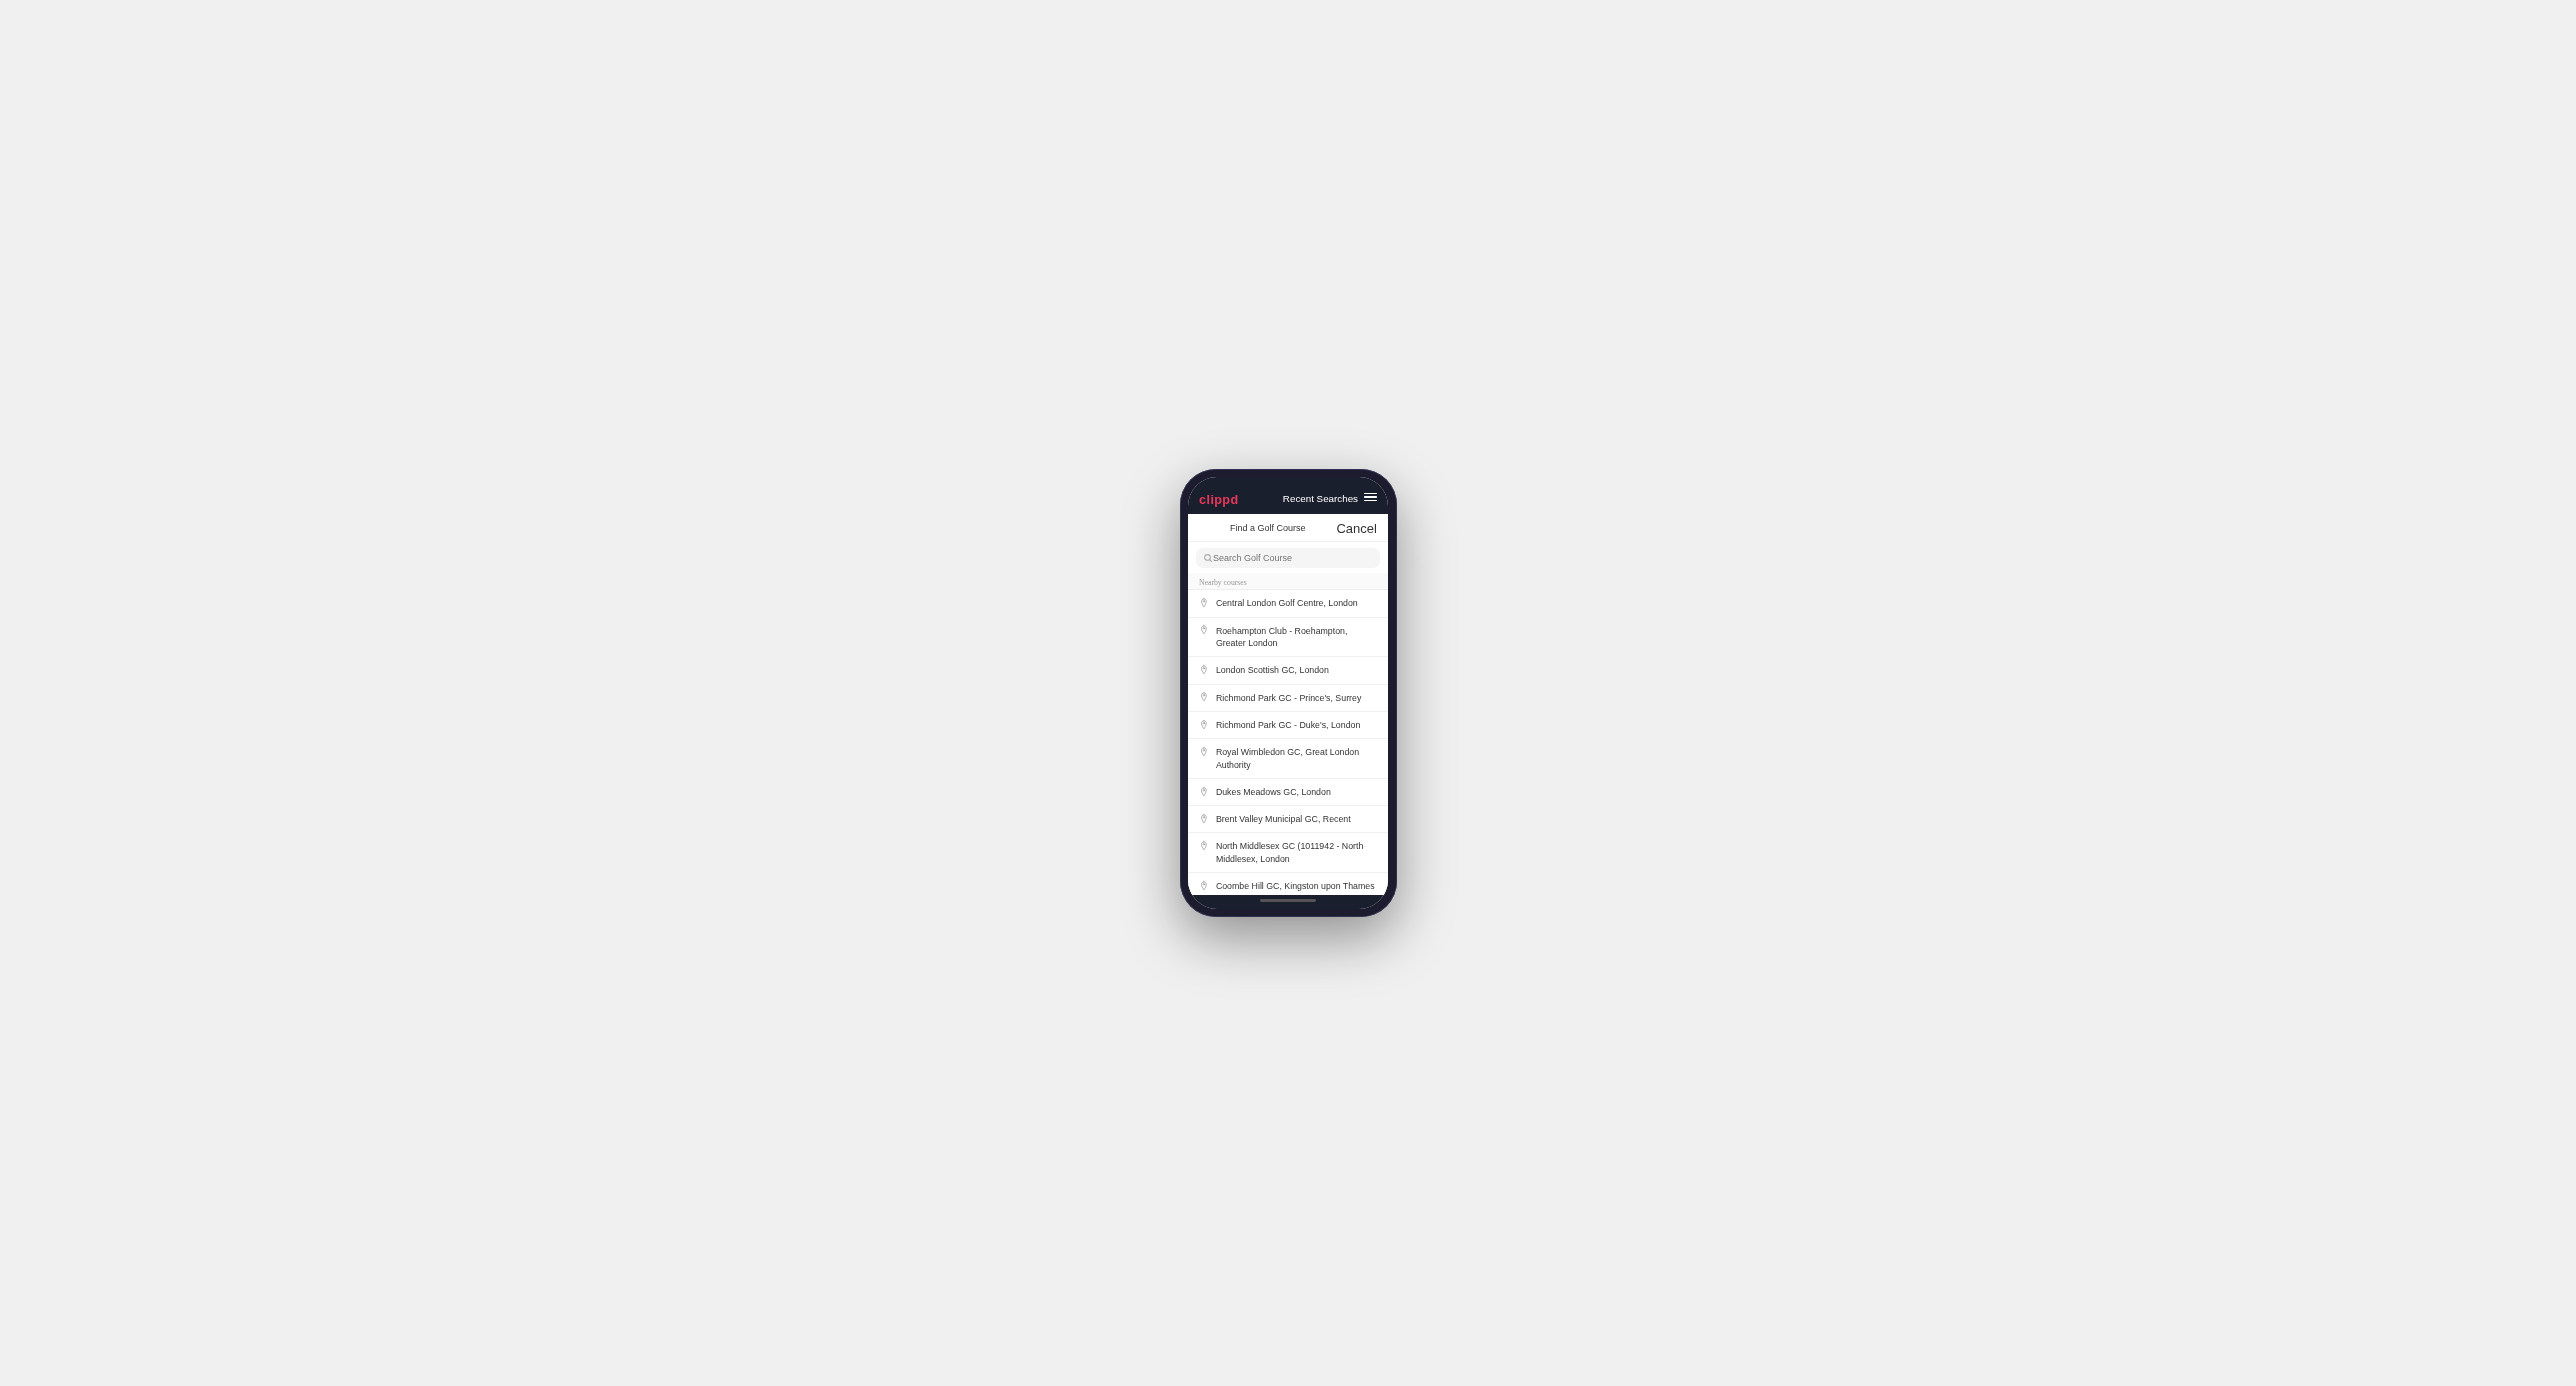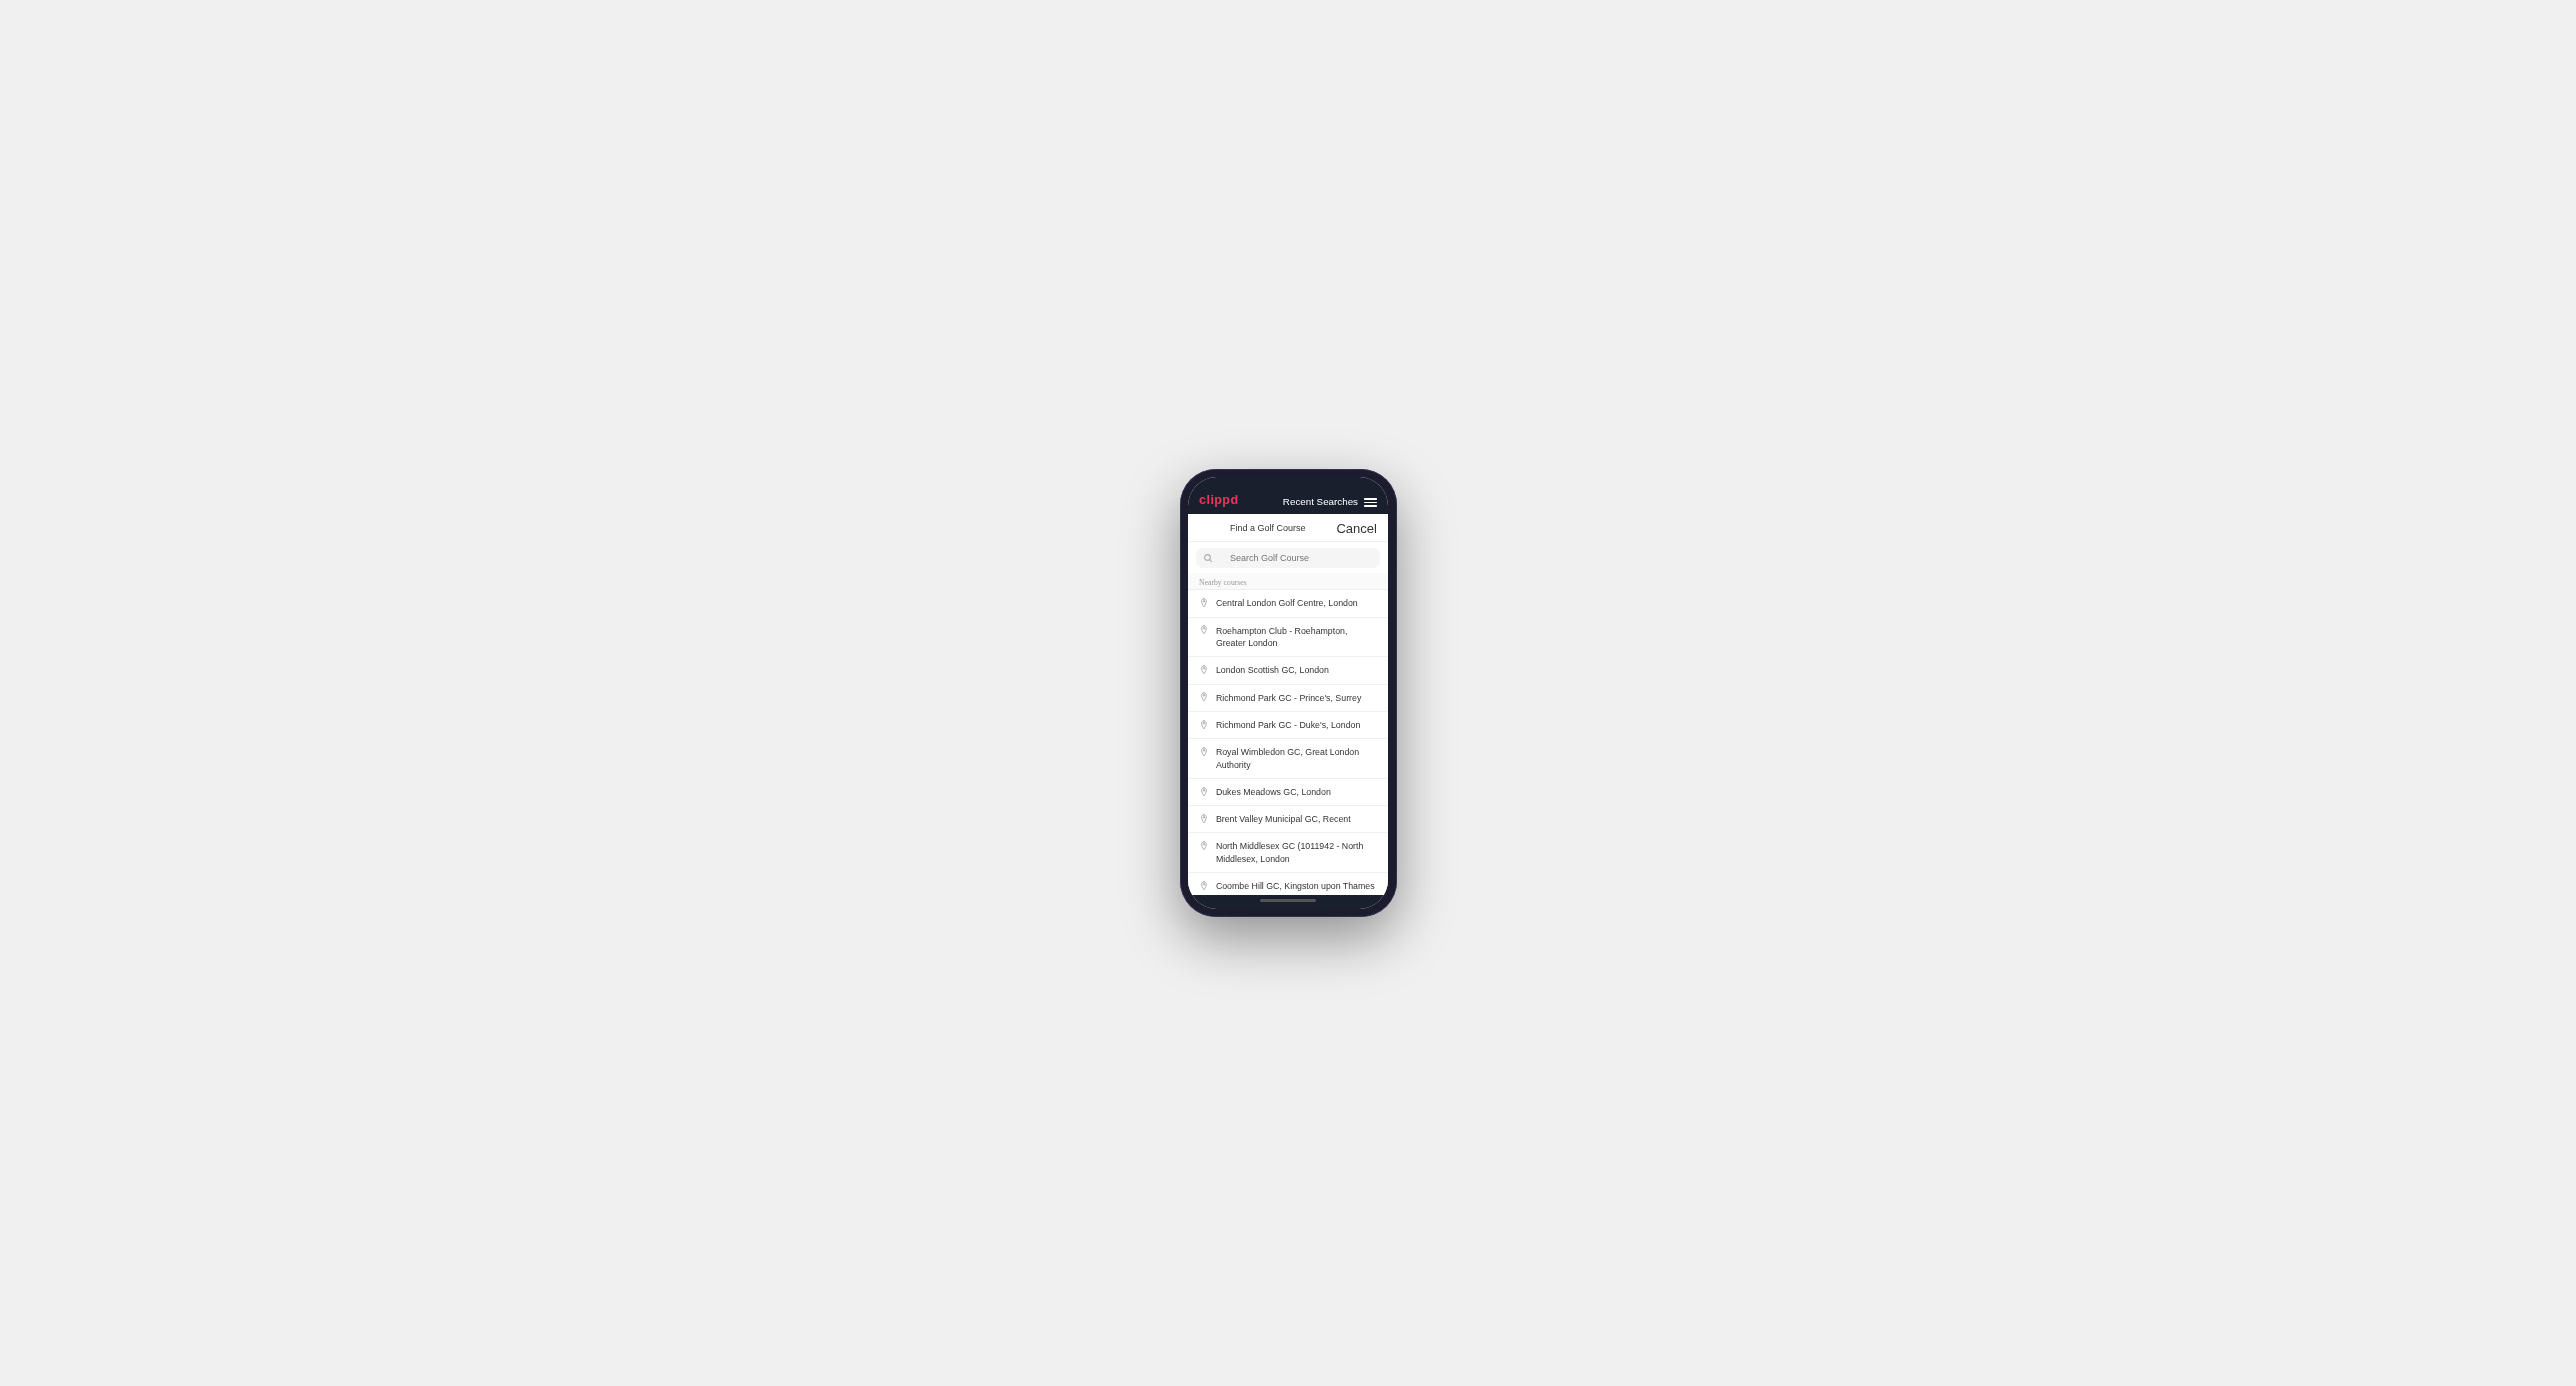--- a/index.html
+++ b/index.html
@@ -38,21 +38,21 @@
     .status-bar {
       background: #1a1f2e;
       height: 9.8px;
       border-radius: 29px 29px 0 0;
     }
 
     
     .nav-bar {
       background: #1a1f2e;
       display: flex;
-      align-items: flex-end;
+      align-items: flex-start;
       justify-content: space-between;
       padding: 5.6px 11.2px 7px 11.2px;
     }
 
     .nav-logo {
       font-size: 12.6px;
       font-weight: 700;
       color: #e8375a;
       letter-spacing: 0.4px;
     }
@@ -119,21 +119,21 @@
       padding: 5.6px 8.4px;
       background: #fff;
     }
 
     .search-input-wrapper {
       display: flex;
       align-items: center;
       background: #f5f5f5;
       border-radius: 7px;
       padding: 4.9px 7px;
-      gap: 17px;
+      gap: 0;
     }
 
     .search-icon-svg {
       width: 9.8px;
       height: 9.8px;
       color: #aaa;
       flex-shrink: 0;
     }
 
     .search-input {

